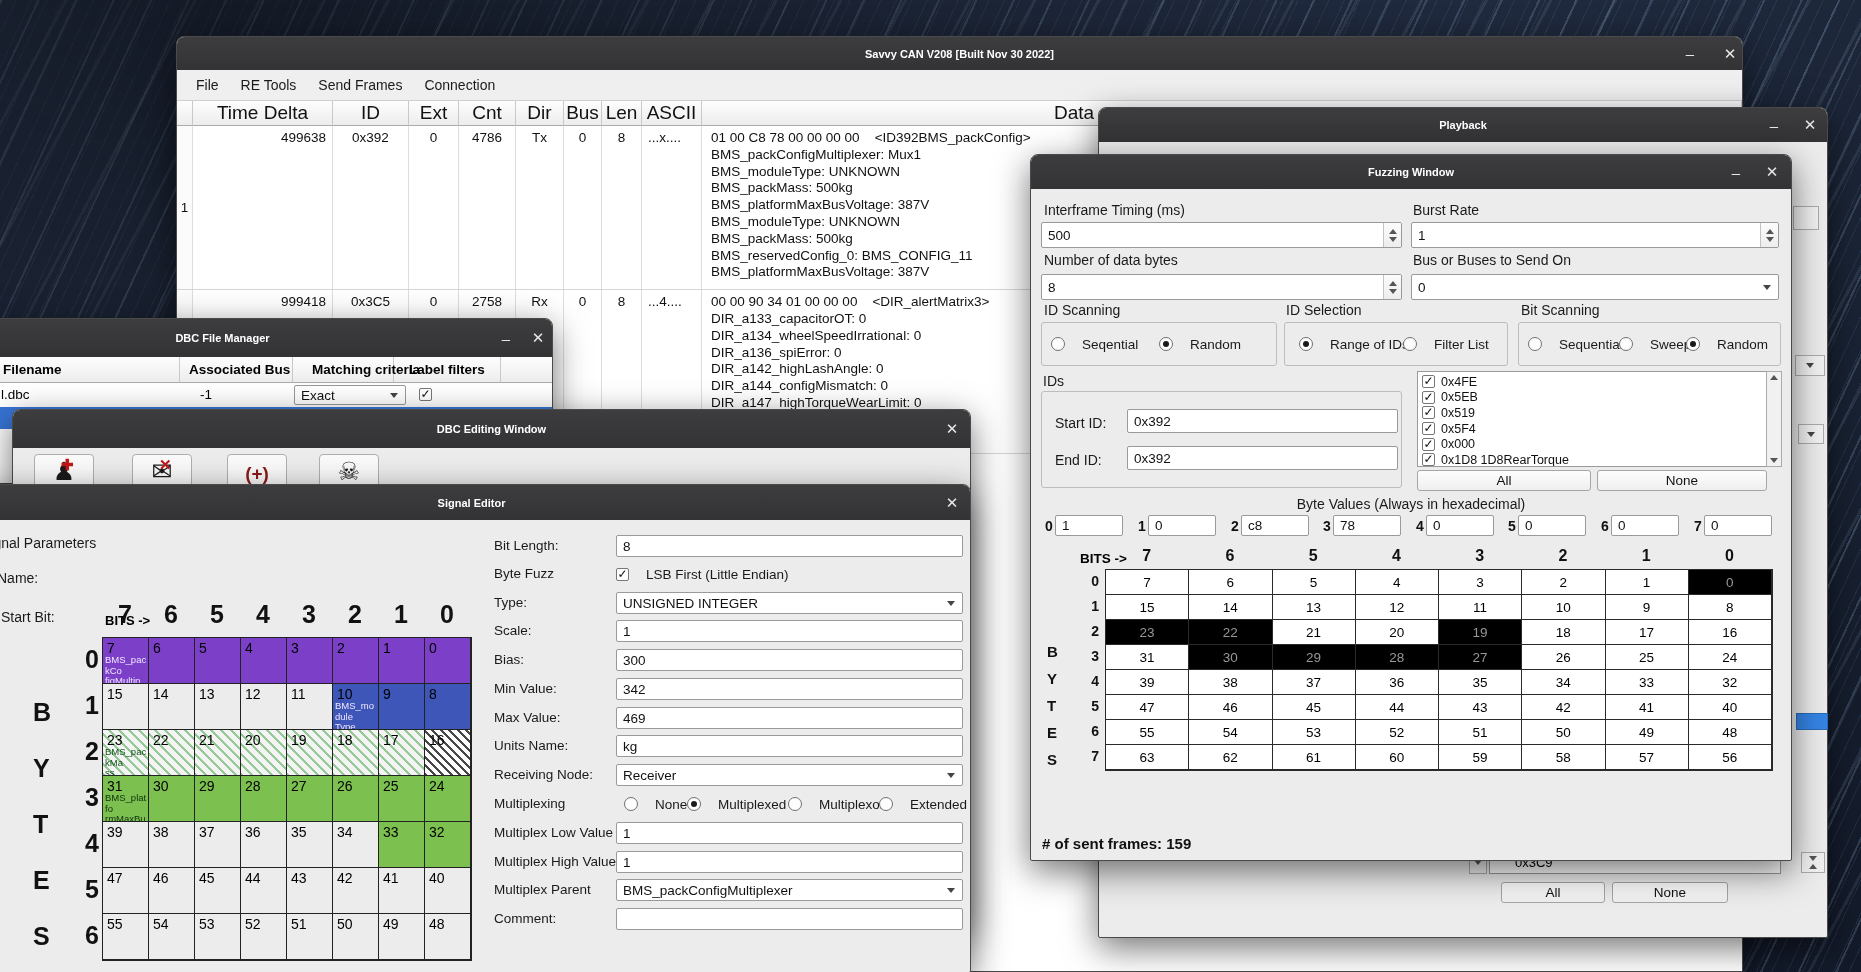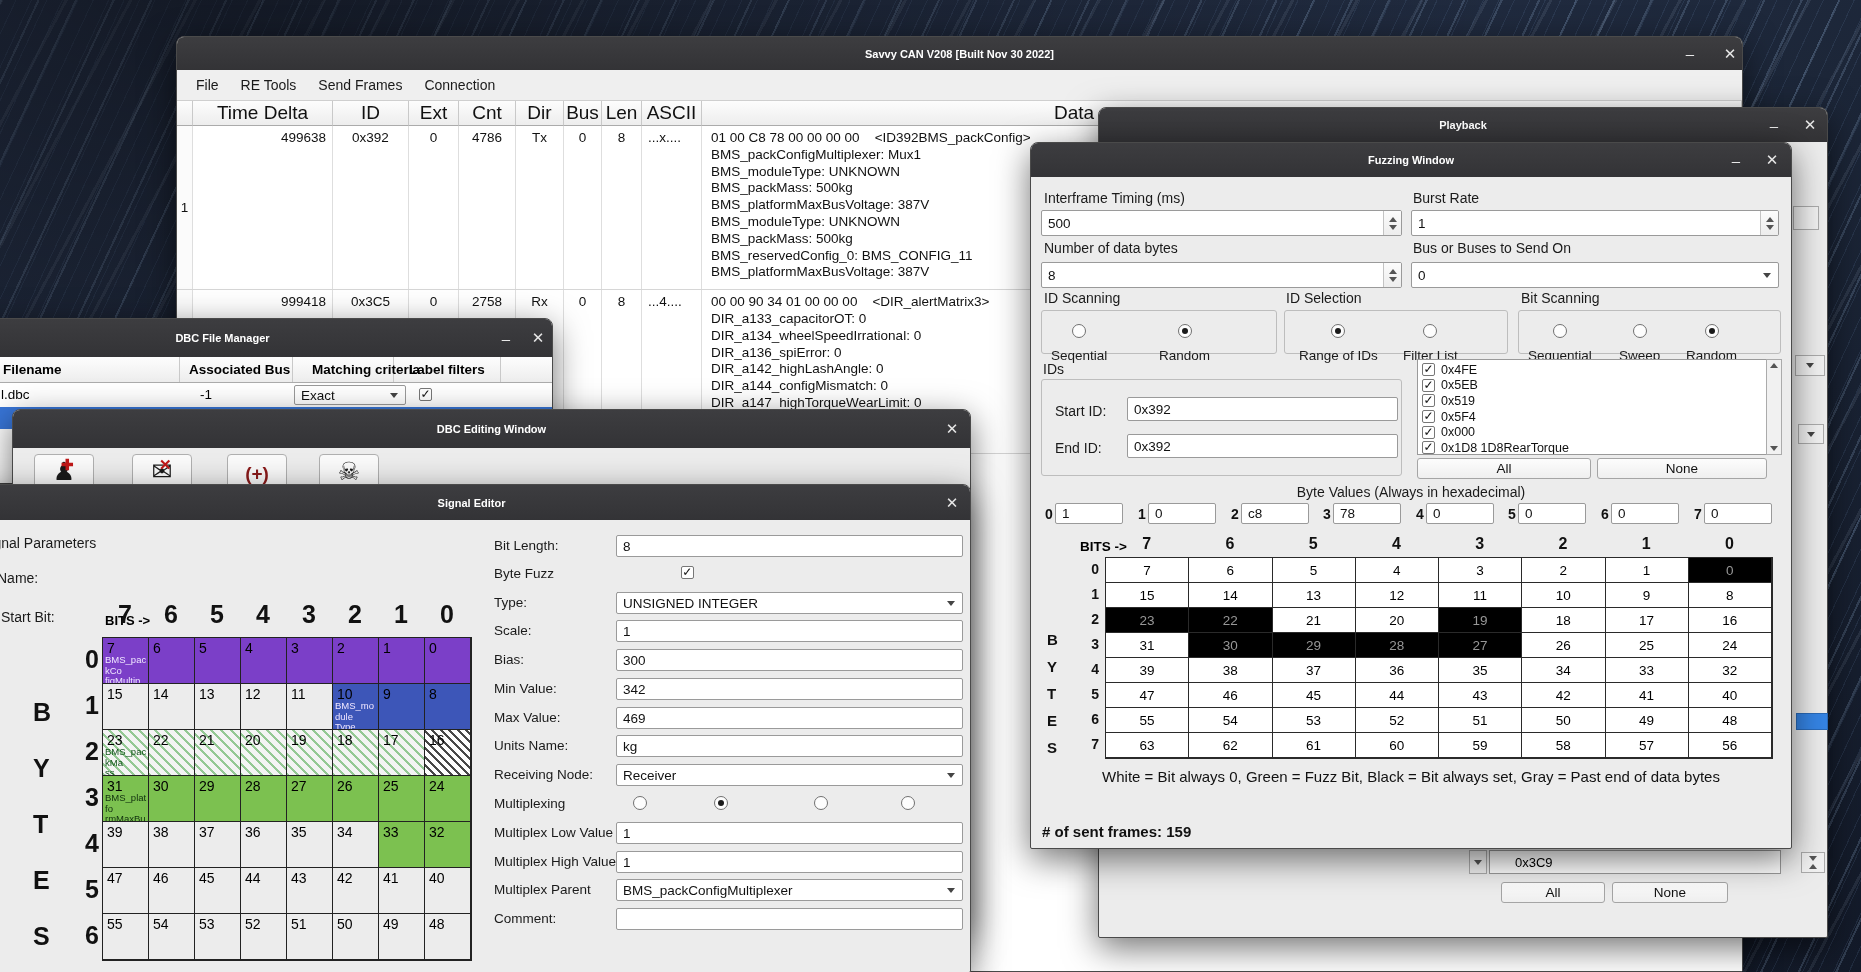--- a/index.html
+++ b/index.html
@@ -19,21 +19,21 @@
   .abs { position:absolute; }
   .lbl { position:absolute; font-size:14px; color:#1a1a1a; white-space:nowrap; }
   .input { position:absolute; background:#fff; border:1px solid #9a9a9a; border-radius:2px; font-size:13.5px; color:#111; display:flex; align-items:center; padding-left:6px; overflow:hidden; white-space:nowrap; }
   .spin { position:absolute; right:0; top:0; bottom:0; width:18px; border-left:1px solid #c3c3c3; background:linear-gradient(#fcfcfc,#ededed); display:flex; flex-direction:column; align-items:center; justify-content:center; gap:3px; }
   .spin i, .caret i { display:block; width:0; height:0; border-left:4px solid transparent; border-right:4px solid transparent; }
   .up i, .spin .u { border-bottom:5px solid #555; }
   .dn i, .spin .d { border-top:5px solid #555; }
   .caret { position:absolute; right:0; top:0; bottom:0; width:22px; display:flex; align-items:center; justify-content:center; }
   .caret i { border-top:5px solid #444; }
   .gbox { position:absolute; border:1px solid #bdbdbd; border-radius:3px; }
-  .ritem { position:absolute; display:flex; align-items:center; gap:10px; height:16px;flex-direction:column; }
+  .ritem { position:absolute; display:flex; align-items:center; gap:17px; height:16px; }
   .radio { width:14px; height:14px; border:1px solid #707070; border-radius:50%; background:#fdfdfd; flex:0 0 auto; }
   .radio.sel { position:relative; }
   .radio.sel::after { content:""; position:absolute; left:3px; top:3px; width:6px; height:6px; border-radius:50%; background:#1a1a1a; }
   .rlabel { font-size:13.5px; color:#1a1a1a; white-space:nowrap; }
   .btn { position:absolute; background:linear-gradient(#fdfdfd,#efefef); border:1px solid #a5a5a5; border-radius:3px; display:flex; align-items:center; justify-content:center; font-size:13.5px; color:#111; }
   .cb { width:13px; height:13px; background:#fff; border:1px solid #777; border-radius:2px; font-size:12px; line-height:11px; text-align:center; color:#111; flex:0 0 auto; }
   .menu-item { padding:0 11px; font-size:14px; color:#1a1a1a; display:flex; align-items:center; }
   
   .tgrid { display:grid; grid-template-columns:16px 140px 76px 50px 57px 48px 38px 40px 60px 1fr; }
   .th { background:linear-gradient(#fdfdfd,#ededed); border-right:1px solid #c9c9c9; border-bottom:1px solid #ababab; font-size:19px; font-weight:normal; color:#111; display:flex; align-items:center; justify-content:center; height:25px; }
@@ -171,21 +171,21 @@
     <span>0x3C9</span>
   </div>
   <div class="abs sb" style="left:702px; top:744px; width:24px; height:21px; gap:3px;">
     <i style="border-left:4px solid transparent;border-right:4px solid transparent;border-top:5px solid #555;"></i>
     <i style="border-left:4px solid transparent;border-right:4px solid transparent;border-bottom:5px solid #555;"></i>
   </div>
   <div class="btn" style="left:402px; top:774px; width:104px; height:21px;">All</div>
   <div class="btn" style="left:513px; top:774px; width:116px; height:21px;">None</div>
 </div>
 
-<div class="window" style="left:1030px; top:142px; width:762px; height:707px; z-index:30;padding-left:30px;">
+<div class="window" style="left:1030px; top:154px; width:762px; height:707px; z-index:30;padding-left:30px;">
   <div class="titlebar" style="height:34px;">
     <div class="wtitle" style="left:0; right:0;">Fuzzing Window</div>
     <div class="tbtn" style="left:692px;">–</div>
     <div class="tbtn" style="left:728px;">✕</div>
   </div>
 
   <div class="lbl" style="left:13px; top:47px;">Interframe Timing (ms)</div>
   <div class="input" style="left:10px; top:67px; width:361px; height:26px;">
     <span>500</span>
     <span class="spin">
@@ -411,21 +411,20 @@
       <div class="fzc">63</div>
       <div class="fzc">62</div>
       <div class="fzc">61</div>
       <div class="fzc">60</div>
       <div class="fzc">59</div>
       <div class="fzc">58</div>
       <div class="fzc">57</div>
       <div class="fzc">56</div>
     </div>
 
-  <div class="abs" style="left:0; right:0; top:625px; text-align:center; font-size:15px; color:#111;">White = Bit always 0, Green = Fuzz Bit, Black = Bit always set, Gray = Past end of data bytes</div>
   <div class="abs" style="left:11px; top:680px; font-weight:bold; font-size:15px; color:#111;"># of sent frames: 159</div>
 </div>
 
 <div class="window" style="left:-108px; top:318px; width:661px; height:166px; z-index:24;">
   <div class="titlebar" style="height:38px;">
     <div class="wtitle" style="left:0; right:0;">DBC File Manager</div>
     <div class="tbtn" style="left:600px;">–</div>
     <div class="tbtn" style="left:632px;">✕</div>
   </div>
   <div class="abs" style="left:0; right:0; top:38px; height:26px; background:linear-gradient(#fdfdfd,#ededed); border-bottom:1px solid #ababab;">

